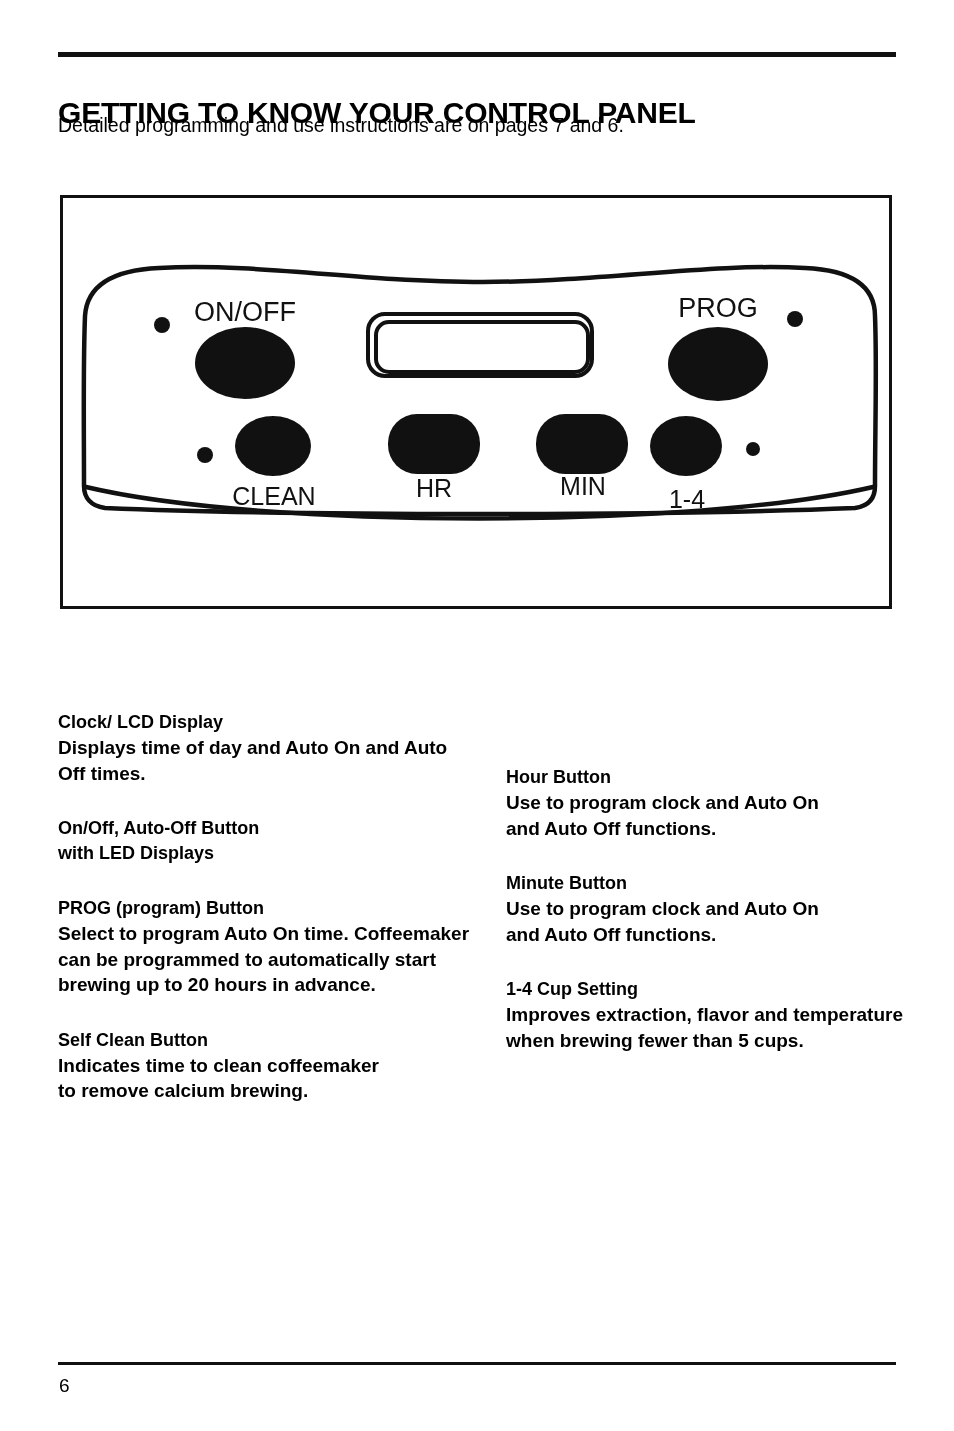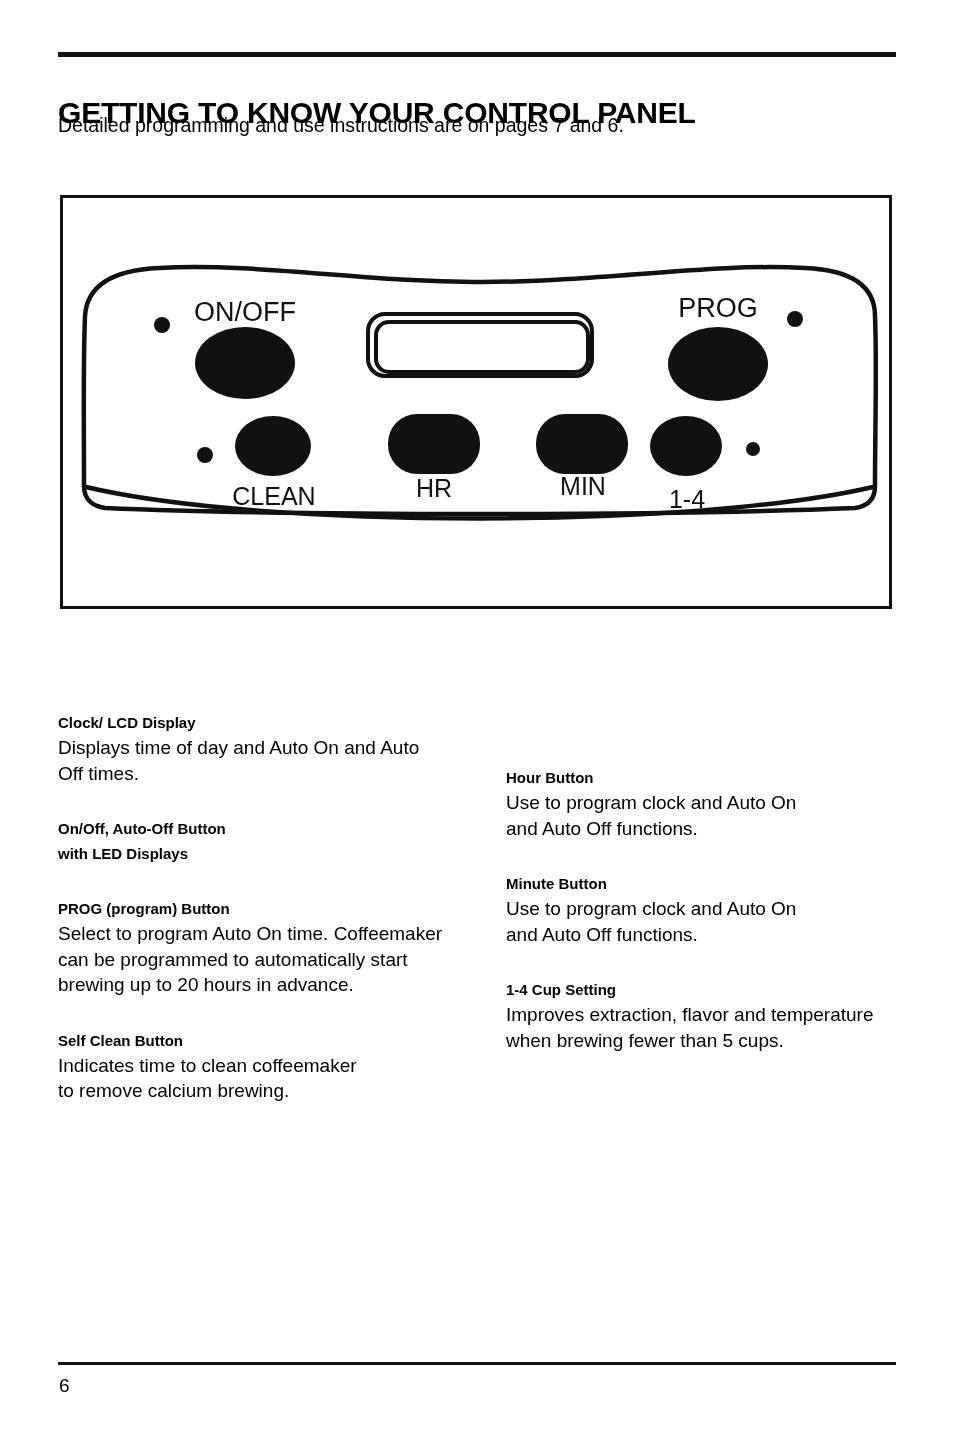--- a/index.html
+++ b/index.html
@@ -74,28 +74,28 @@
     position: absolute;
     font-size: 0;
   }
   .col-left  { left: 58px;  top: 710px; width: 420px; }
   .col-right { left: 506px; top: 765px; width: 400px; }
 
   .entry { margin: 0 0 30px 0; }
   .entry:last-child { margin-bottom: 0; }
 
   .entry-title {
-    font-size: 15px;
+    font-size: 18px;
     font-weight: bold;
     line-height: 25px;
     white-space: pre-line;
   }
   .entry-body {
     font-size: 19px;
-    font-weight: normal;
+    font-weight: bold;
     line-height: 25.5px;
     white-space: pre-line;
   }
 
   
   .rule-bottom {
     position: absolute;
     left: 58px;
     top: 1362px;
     width: 838px;

